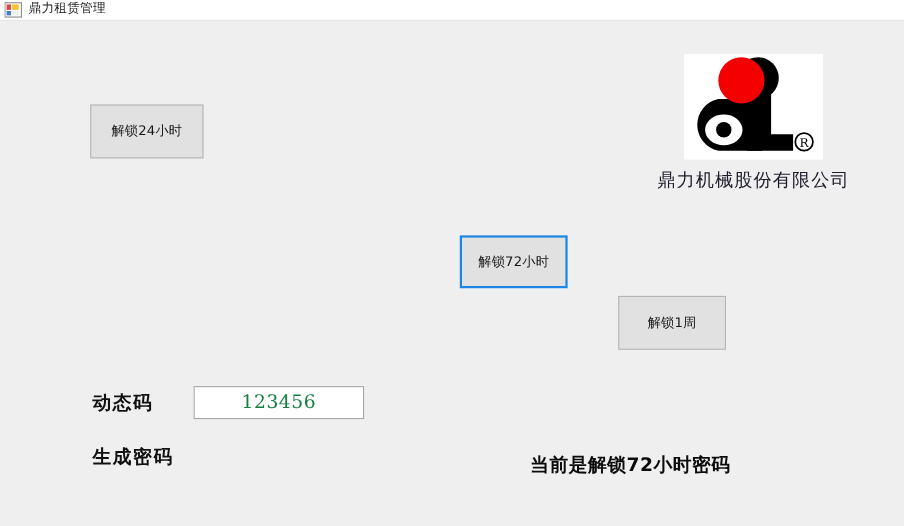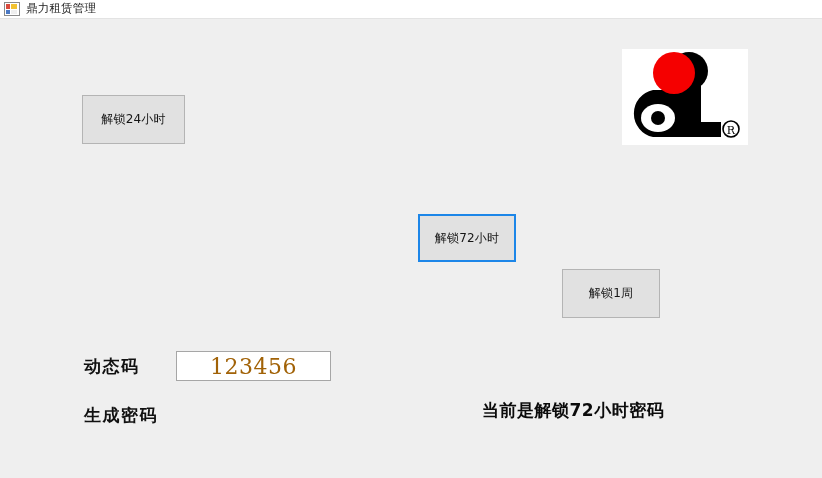--- a/index.html
+++ b/index.html
@@ -136,34 +136,34 @@
     letter-spacing: 1.5px;
     white-space: nowrap;
   }
   .field-input {
     width: 155px;
     height: 30px;
     background: #ffffff;
     border: 1px solid #a6a6a6;
     box-sizing: border-box;
     font-family: "DejaVu Serif", "Liberation Serif", serif;
-    font-size: 22px;
-    color: #a16207;
+    font-size: 17px;
+    color: #15803d;
     text-align: center;
     line-height: 28px;
     letter-spacing: 0.5px;
     outline: none;
     padding: 0;
   }
 
   
   #status-text {
     position: absolute;
     left: 482px;
-    top: 380px;
+    top: 392px;
     font-family: "DejaVu Sans", "Liberation Sans", sans-serif;
     font-size: 17px;
     font-weight: bold;
     color: #0b0b0b;
     letter-spacing: 0.5px;
     white-space: nowrap;
   }
 </style>
 </head>
 <body>
@@ -207,20 +207,21 @@
           <circle cx="36" cy="69" r="7" fill="#000000"></circle>
 
           <circle cx="52" cy="24" r="21" fill="#F50000"></circle>
 
           <g>
             <circle cx="109" cy="80" r="8" fill="none" stroke="#000000" stroke-width="1.6"></circle>
             <text x="109" y="84.5" font-family="DejaVu Serif, serif" font-size="11" fill="#000000" text-anchor="middle">R</text>
           </g>
         </svg>
       </div>
+      <div id="company-name">鼎力机械股份有限公司</div>
     </div>
 
     <div id="row-dynamic-code" class="field-row">
       <span class="field-label">动态码</span>
       <input class="field-input" type="text" value="123456" style="">
     </div>
 
     <div id="row-generated-code" class="field-row">
       <span class="field-label">生成密码</span>
     </div>

